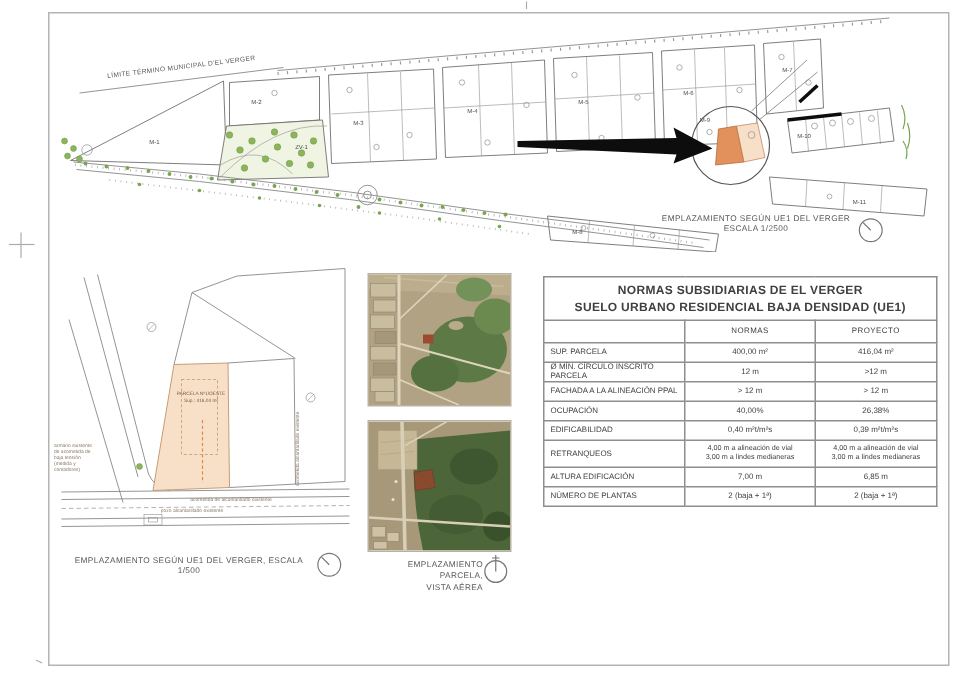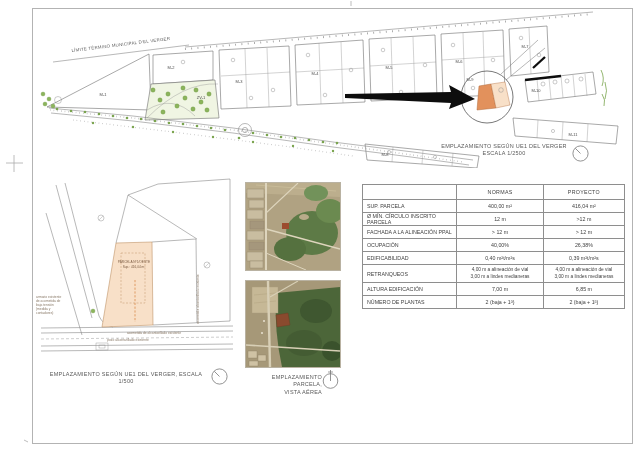--- a/index.html
+++ b/index.html
@@ -341,20 +341,26 @@
 </svg>
 
 <div class="tbl-wrap">
   <table>
     <colgroup>
         <col style="width:36%">
         <col style="width:33%">
         <col style="width:31%">
       </colgroup>
     <tbody>
+        <tr>
+      <td colspan="3" class="tbl-title">
+        <div>NORMAS SUBSIDIARIAS DE EL VERGER</div>
+        <div>SUELO URBANO RESIDENCIAL BAJA DENSIDAD (UE1)</div>
+      </td>
+    </tr>
     <tr>
       <th class="hdr"></th>
       <th class="hdr">NORMAS</th>
       <th class="hdr">PROYECTO</th>
     </tr>
     <tr class="r">
       <td class="rlabel">SUP. PARCELA</td>
       <td class="rval">400,00 m²</td>
       <td class="rval">416,04 m²</td>
     </tr>

